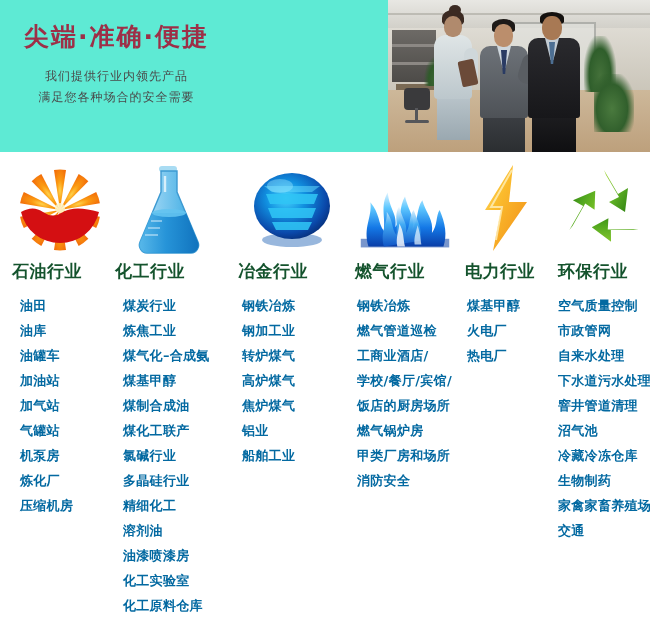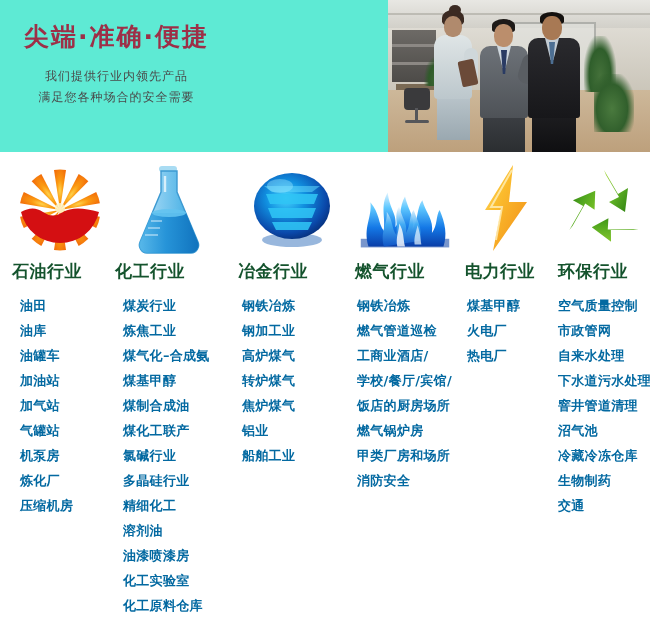--- a/index.html
+++ b/index.html
@@ -348,22 +348,22 @@
               <path d="M30,58 L70,58 L66,66 L34,66 Z"></path>
             </g>
             <path d="M22,22 L78,22 L70,28 L30,28 Z" fill="#5fd6fb" opacity=".55"></path>
             <ellipse cx="38" cy="22" rx="13" ry="7" fill="#9fe9ff" opacity=".4"></ellipse>
           </svg>
         </div>
         <div class="col-head">冶金行业</div>
         <ul class="col-list">
           <li>钢铁冶炼</li>
           <li>钢加工业</li>
+          <li>转炉煤气</li>
           <li>高炉煤气</li>
-          <li>转炉煤气</li>
           <li>焦炉煤气</li>
           <li>铝业</li>
           <li>船舶工业</li>
         </ul>
       </div>
 
       <div class="col col-3">
         <div class="icon-wrap">
           <svg width="104" height="92" viewBox="0 0 104 92">
             <defs>
@@ -453,19 +453,20 @@
           <li>空气质量控制</li>
           <li>市政管网</li>
           <li>自来水处理</li>
           <li>下水道污水处理</li>
           <li>窨井管道清理</li>
           <li>沼气池</li>
         </ul>
         <ul class="col-list">
           <li>冷藏冷冻仓库</li>
           <li>生物制药</li>
+          <li>家禽家畜养殖场</li>
           <li>交通</li>
         </ul>
       </div>
 
     </div>
   </div>
 </div>
 
 </body></html>

